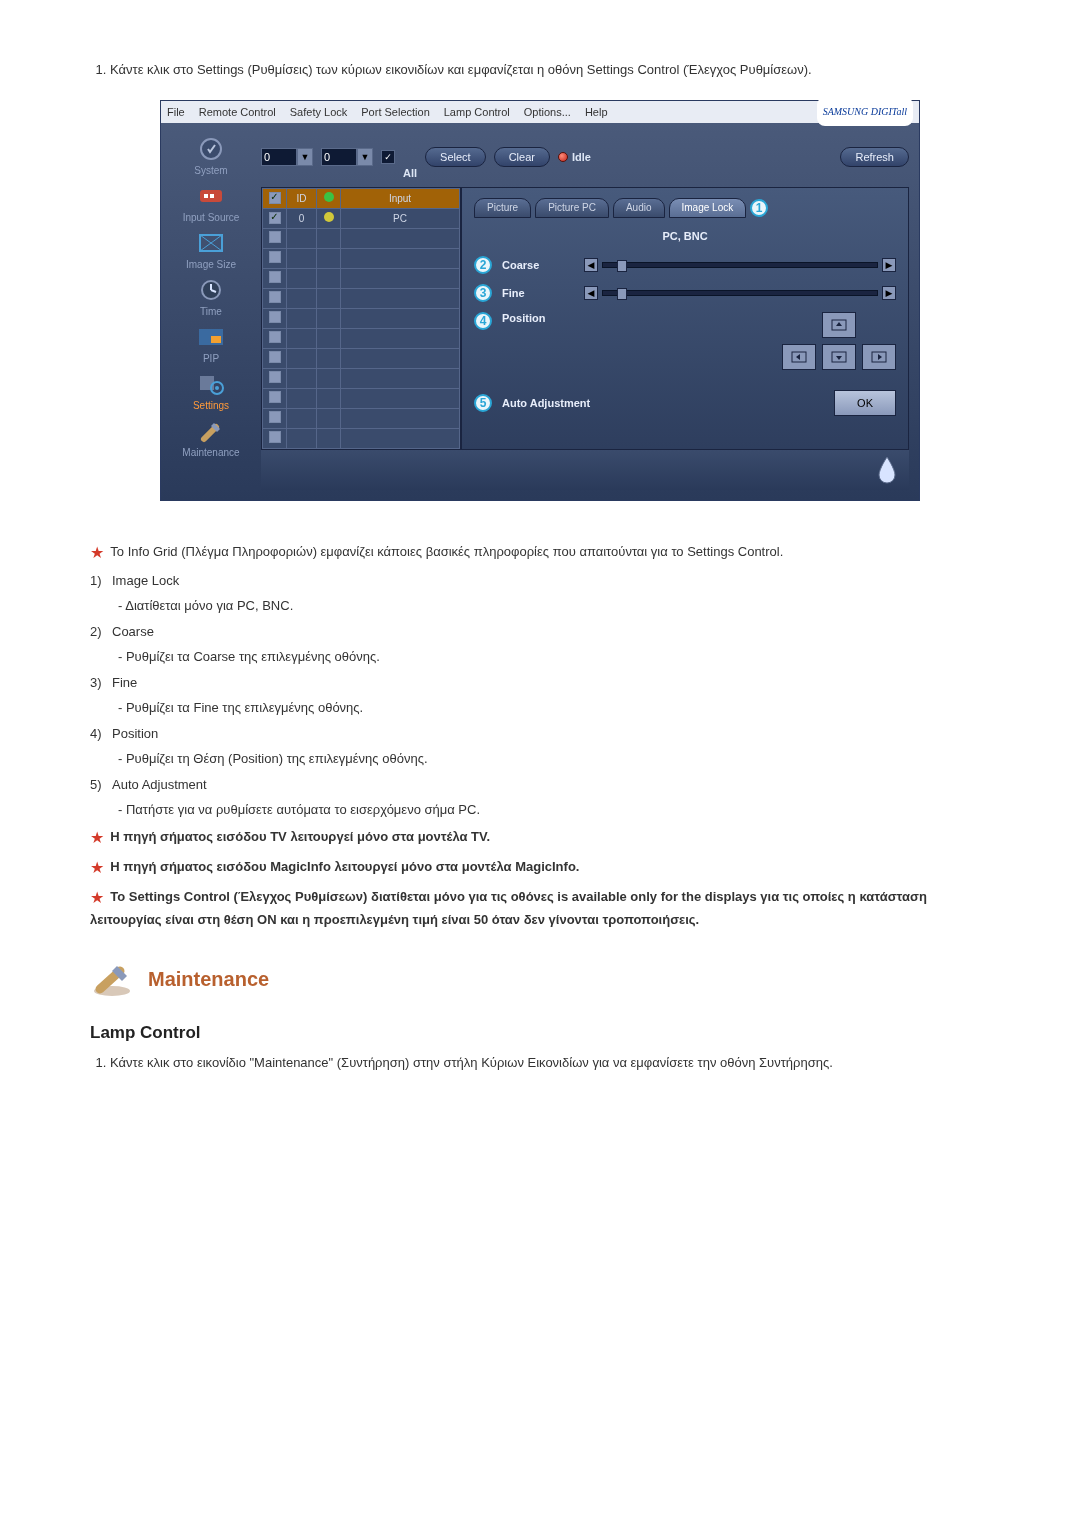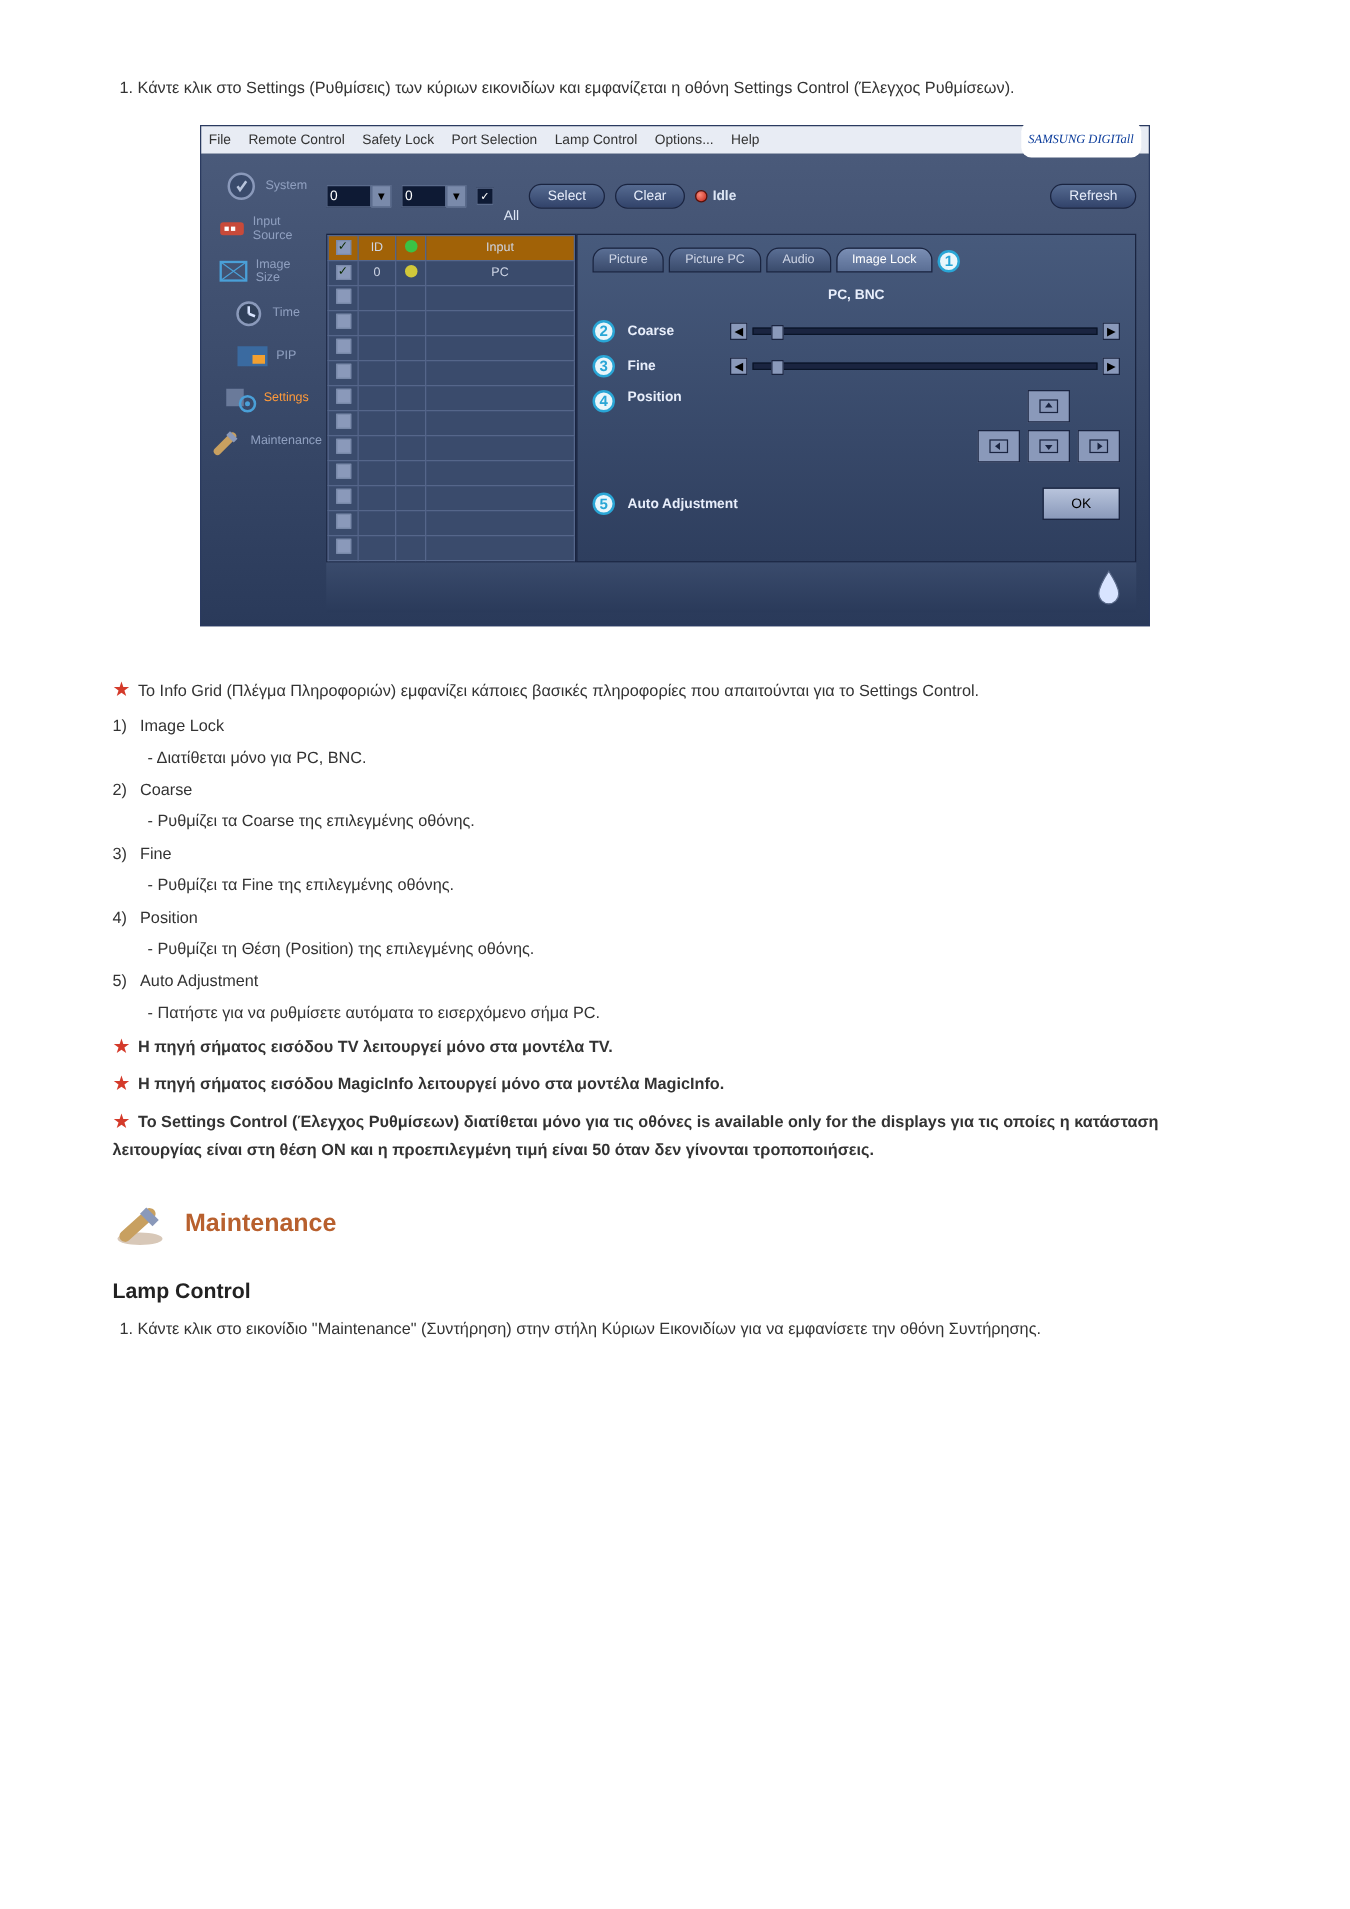--- a/index.html
+++ b/index.html
@@ -8,21 +8,21 @@
   .instruction-list li { margin-bottom: 4px; line-height: 1.5; }
   .screenshot-container { margin: 20px auto 40px auto; width: 760px; }
   .app-window { border: 1px solid #2a3a60; background: #2a3a5a; font-size: 11px; color: #cfd6e6; }
   .title-bar { display: flex; align-items: center; justify-content: space-between; background: linear-gradient(#1a3b7a,#0e2a5c); height: 20px; padding: 0 4px; }
   .title-bar .title { color: #d8e4ff; font-weight: bold; font-size: 11px; }
   .title-bar .close { width: 16px; height: 14px; background: #d63b2f; color: #fff; text-align: center; line-height: 14px; border: 1px solid #5a0f08; font-weight: bold; }
   .menu-bar { display: flex; align-items: center; background: #e8ecf4; color: #333; height: 22px; padding: 0 6px; gap: 14px; font-size: 11px; }
   .menu-bar .brand { margin-left: auto; font-family: Georgia, serif; font-style: italic; font-size: 10px; color: #0a3b9a; background:#fff; padding:9px 6px; border-radius:8px; }
   .app-body { display: flex; background: linear-gradient(#4a5a7a,#2a3a5a); padding: 12px 10px 10px 10px; gap: 10px; }
   .sidebar { width: 80px; display: flex; flex-direction: column; align-items: center; gap: 6px; }
-  .side-item { display:flex; flex-direction:row; align-items:center; color:#90a0c0; font-size:10px; gap:2px; }
+  .side-item { display:flex; flex-direction:column; align-items:center; color:#90a0c0; font-size:10px; gap:2px; }
   .side-item.active { color:#ff9a3a; }
   .side-icon { width: 34px; height: 28px; display:flex; align-items:center; justify-content:center; }
   .side-icon svg { width:100%; height:100%; }
   .main-area { flex: 1; display:flex; flex-direction:column; }
   .top-controls { display:flex; align-items:center; gap:8px; margin-bottom:8px; color:#dde6f5; }
   .combo { display:flex; align-items:center; }
   .combo input { width:36px; height:18px; background:#0e1a34; color:#fff; border:1px solid #5a6a8a; font-size:11px; padding:0 2px; }
   .combo .dd { width:16px; height:18px; background:#7a8aaa; border:1px solid #5a6a8a; display:flex; align-items:center; justify-content:center; color:#000; font-size:9px; }
   .chk-all { width:14px; height:14px; background:#0e1a34; border:1px solid #5a6a8a; display:inline-flex; align-items:center; justify-content:center; color:#fff; font-size:9px; }
   .pill-btn { height:20px; padding:0 14px; border-radius:10px; background:linear-gradient(#556a90,#32436a); border:1px solid #1a2440; color:#e8eefb; font-size:11px; display:inline-flex; align-items:center; }
@@ -33,21 +33,21 @@
   .grid-panel table { border-collapse:collapse; width:100%; }
   .grid-panel th, .grid-panel td { border:1px solid #55668a; height:20px; text-align:center; font-size:10px; color:#cfd6e6; }
   .grid-panel th { background:#a16207; font-weight:normal; }
   .chkcell .cb { width:12px; height:12px; border:1px solid #7a8aaa; display:inline-block; background:#8a99ba; }
   .chkcell .cb.checked::after { content:"✓"; color:#0a2a00; font-size:10px; position:relative; top:-2px; }
   .id-col { width:30px; }
   .dot { width:10px; height:10px; border-radius:50%; display:inline-block; }
   .dot.green { background:#3bc245; }
   .dot.yellow { background:#d1c83a; }
   .right-panel { flex:1; border:1px solid #1a2440; background:linear-gradient(#475a7c,#2e3e5e); padding:10px 12px; }
-  .tab-row { display:flex; gap:4px; margin-bottom:12px; align-items:flex-end; }
+  .tab-row { display:flex; gap:4px; margin-bottom:12px; align-items:center; }
   .tab { height:20px; padding:0 12px; border-radius:10px 10px 0 0; background:linear-gradient(#5a6e94,#3a4b6c); color:#cfd6e6; font-size:10px; display:flex; align-items:center; border:1px solid #1a2440; }
   .tab.active { background:linear-gradient(#7a8eb4,#5a6e94); color:#fff; }
   .callout { width:18px; height:18px; border-radius:50%; border:2px solid #2aa6d6; color:#2aa6d6; display:inline-flex; align-items:center; justify-content:center; font-weight:bold; font-size:12px; background:#eaf6fb; }
   .right-panel .heading { text-align:center; font-weight:bold; color:#e8eefb; margin:2px 0 14px 0; }
   .ctrl-row { display:flex; align-items:center; gap:10px; margin:10px 0; }
   .ctrl-row .lbl { font-weight:bold; color:#e8eefb; width:72px; }
   .slider { flex:1; height:12px; display:flex; align-items:center; gap:4px; }
   .slider .arrow { width:14px; height:14px; background:#8a99ba; border:1px solid #1a2440; color:#000; font-size:9px; display:flex; align-items:center; justify-content:center; }
   .slider .track { flex:1; height:6px; background:#1a2440; border:1px solid #0a1428; position:relative; }
   .slider .handle { position:absolute; top:-3px; width:10px; height:12px; background:#8a99ba; border:1px solid #1a2440; }
@@ -168,21 +168,21 @@
         <div class="top-controls">
           <span class="combo">
             <input value="0" style="">
             <span class="dd">▼</span>
           </span>
           <span class="combo">
             <input value="0" style="">
             <span class="dd">▼</span>
           </span>
           <span class="chk-all">✓</span>
-          <span style="font-weight:normal;margin-top:32px;">All</span>
+          <span style="font-weight:bold;margin-top:32px;">All</span>
           <span class="pill-btn">Select</span>
           <span class="pill-btn">Clear</span>
           <span style="display:inline-flex;align-items:center;">
               <span class="led red"></span>
               <span style="font-weight:bold;">Idle</span>
             </span>
           <span class="pill-btn" style="margin-left:auto;">Refresh</span>
         </div>
 
         <div class="main-row">

